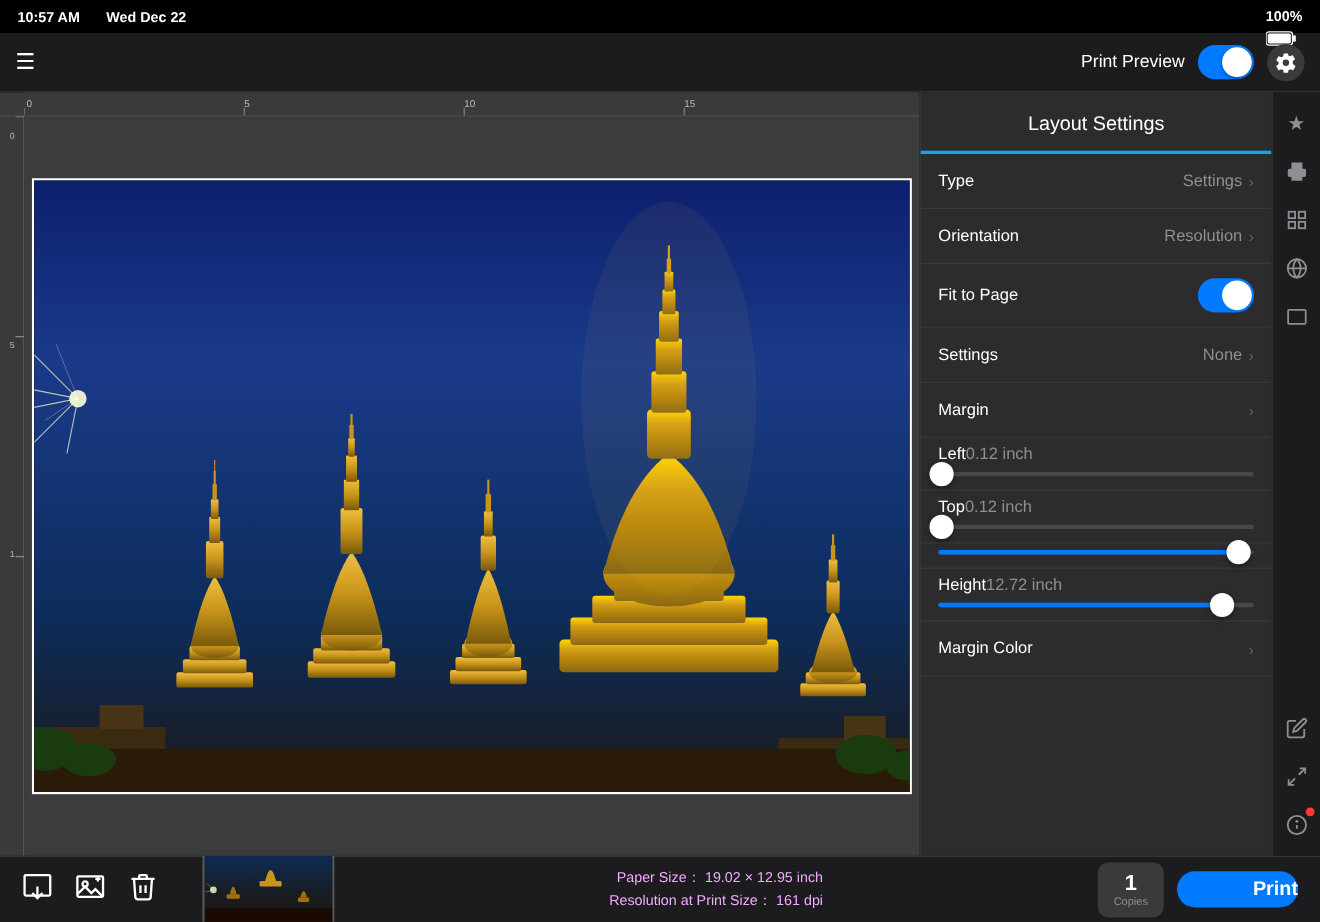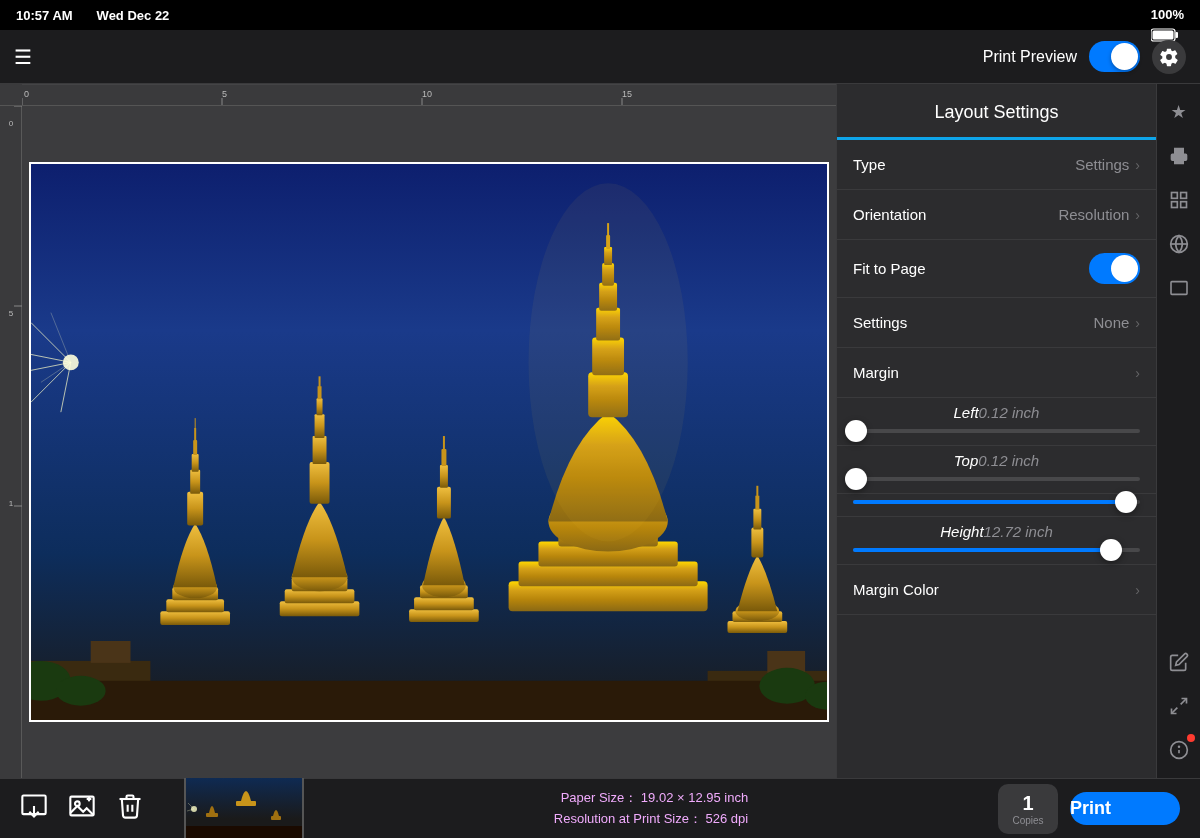--- a/index.html
+++ b/index.html
@@ -200,23 +200,22 @@
       transform: translateX(-50%);
     }
 
     
     .slider-row {
       padding: 6px 16px 12px;
       border-bottom: 1px solid #3a3a3c;
     }
     .slider-header {
       display: flex;
-      justify-content: center;
+      justify-content: flex-start;
       margin-bottom: 8px;
-      font-style: italic;
     }
     .slider-header .label { font-size: 15px; color: #fff; }
     .slider-header .value { font-size: 15px; color: #8e8e93; }
     .slider-track {
       width: 100%;
       height: 4px;
       background: #48484a;
       border-radius: 2px;
       position: relative;
     }
@@ -318,21 +317,21 @@
       font-size: 10px;
       color: #8e8e93;
     }
     .print-btn {
       width: 110px;
       height: 33px;
       background: #007aff;
       border-radius: 25px;
       display: flex;
       align-items: center;
-      justify-content: flex-start;
+      justify-content: flex-end;
       font-size: 18px;
       font-weight: 600;
       cursor: pointer;
     }
   </style>
 </head>
 <body>
 
 <div class="status-bar">
   <div class="status-left">
@@ -730,21 +729,21 @@
     </div>
   </div>
 
   <div class="paper-info">
     <div>
       <span>Paper Size：</span>
       <span>19.02 × 12.95 inch</span>
     </div>
     <div>
       <span>Resolution at Print Size：</span>
-      <span>526 dpi</span>
+      <span>161 dpi</span>
     </div>
   </div>
 
   <div class="print-controls">
     <div class="copies-box">
       <span class="copies-num">1</span>
       <span class="copies-label">Copies</span>
     </div>
     <div class="print-btn">
       <span>Print</span>

